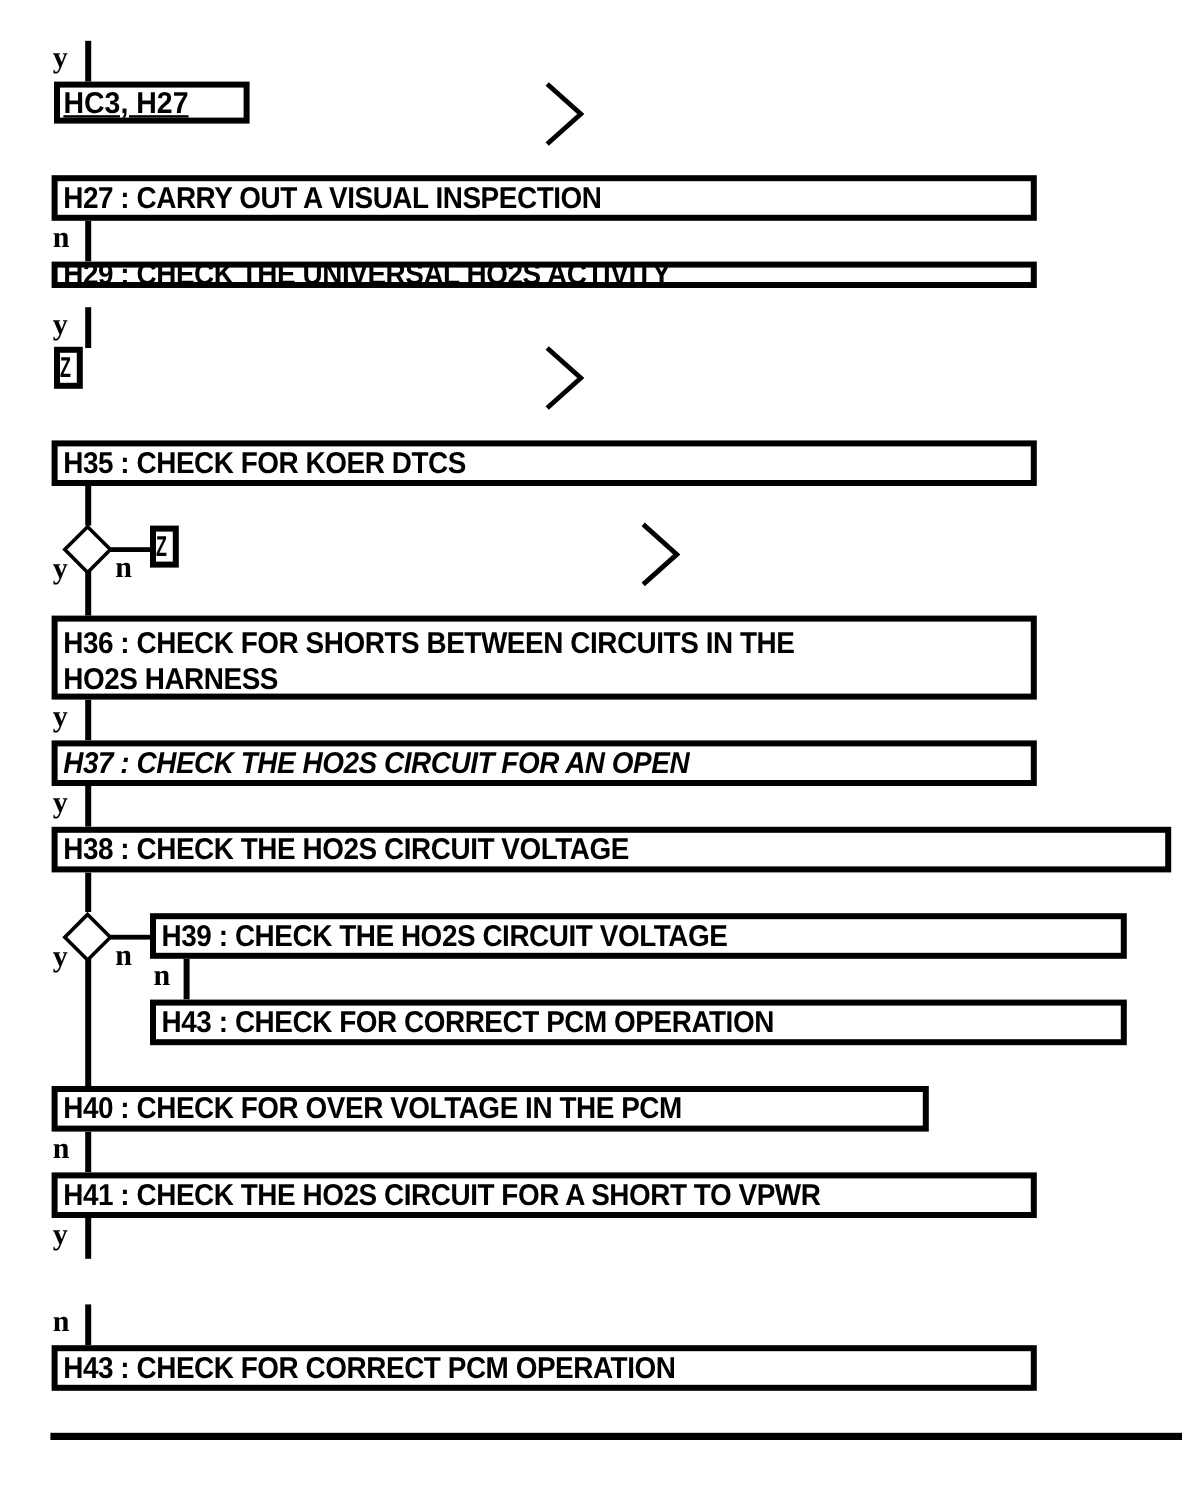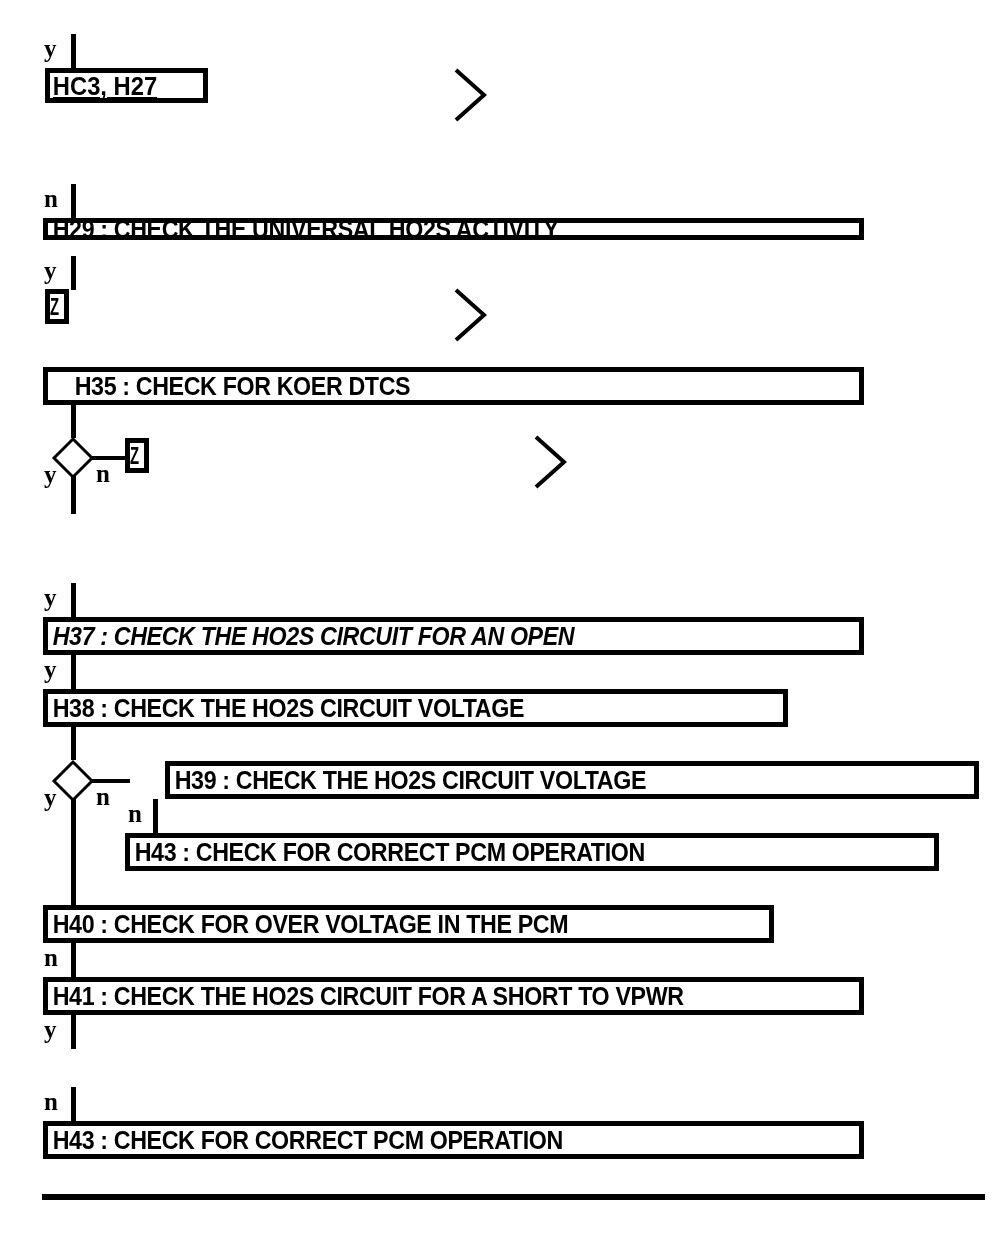--- a/index.html
+++ b/index.html
@@ -132,20 +132,23 @@
   <div class="tag-box" style="left:45px; top:68px; width:163px; height:35px;text-decoration:underline;">
     <span class="tag-label">HC3, H27</span>
   </div>
 
   <div class="chevron" style="left:452px; top:66px;">
     <svg width="40" height="60" viewBox="0 0 40 60">
       <polyline points="4,4 32,29 4,54" fill="none" stroke="#000000" stroke-width="4"></polyline>
     </svg>
   </div>
 
+  <div class="step-box" style="left:43px; top:146px; width:821px; height:38px;">
+    <span class="step-label">H27 : CARRY OUT A VISUAL INSPECTION</span>
+  </div>
 
   <div class="v-line" style="left:71px; top:184px; height:34px;"></div>
   <div class="branch-label" style="left:44px; top:186px;">n</div>
 
   <div class="step-box" style="left:43px; top:218px; width:821px; height:22px;">
     <span class="step-label">H29 : CHECK THE UNIVERSAL HO2S ACTIVITY</span>
   </div>
 
   <div class="v-line" style="left:71px; top:256px; height:34px;"></div>
   <div class="branch-label" style="left:44px; top:258px;">y</div>
@@ -153,21 +156,21 @@
   <div class="tag-box tiny" style="left:45px; top:289px; width:24px; height:35px;">
     <span class="tag-label">Z</span>
   </div>
 
   <div class="chevron" style="left:452px; top:286px;">
     <svg width="40" height="60" viewBox="0 0 40 60">
       <polyline points="4,4 32,29 4,54" fill="none" stroke="#000000" stroke-width="4"></polyline>
     </svg>
   </div>
 
-  <div class="step-box" style="left:43px; top:367px; width:821px; height:38px;padding-left:22px;">
+  <div class="step-box" style="left:43px; top:367px; width:821px; height:38px;">
     <span class="step-label">H35 : CHECK FOR KOER DTCS</span>
   </div>
 
   <div class="v-line" style="left:71px; top:405px; height:33px;"></div>
 
   <div class="diamond" style="left:51px; top:436px;">
     <svg width="44" height="44" viewBox="0 0 44 44">
       <polygon points="22,3 41,22 22,41 3,22" fill="#ffffff" stroke="#000000" stroke-width="3"></polygon>
     </svg>
   </div>
@@ -181,50 +184,54 @@
 
   <div class="v-line" style="left:71px; top:474px; height:40px;"></div>
   <div class="branch-label" style="left:44px; top:462px;">y</div>
 
   <div class="chevron" style="left:532px; top:433px;">
     <svg width="40" height="60" viewBox="0 0 40 60">
       <polyline points="4,4 32,29 4,54" fill="none" stroke="#000000" stroke-width="4"></polyline>
     </svg>
   </div>
 
+  <div class="step-box two-line" style="left:43px; top:513px; width:821px; height:70px;">
+    <span class="step-label">H36 : CHECK FOR SHORTS BETWEEN CIRCUITS IN THE
+HO2S HARNESS</span>
+  </div>
 
   <div class="v-line" style="left:71px; top:583px; height:34px;"></div>
   <div class="branch-label" style="left:44px; top:585px;">y</div>
 
   <div class="step-box" style="left:43px; top:617px; width:821px; height:38px;font-style:italic;">
     <span class="step-label">H37 : CHECK THE HO2S CIRCUIT FOR AN OPEN</span>
   </div>
 
   <div class="v-line" style="left:71px; top:655px; height:34px;"></div>
   <div class="branch-label" style="left:44px; top:657px;">y</div>
 
-  <div class="step-box" style="left:43px; top:689px; width:745px; height:38px;">
+  <div class="step-box" style="left:43px; top:689px; width:933px; height:38px;">
     <span class="step-label">H38 : CHECK THE HO2S CIRCUIT VOLTAGE</span>
   </div>
 
   <div class="v-line" style="left:71px; top:727px; height:33px;"></div>
 
   <div class="diamond" style="left:51px; top:759px;">
     <svg width="44" height="44" viewBox="0 0 44 44">
       <polygon points="22,3 41,22 22,41 3,22" fill="#ffffff" stroke="#000000" stroke-width="3"></polygon>
     </svg>
   </div>
 
   <div class="h-line" style="left:92px; top:779px; width:38px;"></div>
   <div class="branch-label" style="left:96px; top:784px;">n</div>
 
   <div class="v-line" style="left:71px; top:797px; height:118px;"></div>
   <div class="branch-label" style="left:44px; top:785px;">y</div>
 
-  <div class="step-box" style="left:125px; top:761px; width:814px; height:38px;margin-left:40px;">
+  <div class="step-box" style="left:125px; top:761px; width:814px; height:38px;">
     <span class="step-label">H39 : CHECK THE HO2S CIRCUIT VOLTAGE</span>
   </div>
 
   <div class="v-line" style="left:153px; top:799px; height:34px;"></div>
   <div class="branch-label" style="left:128px; top:801px;">n</div>
 
   <div class="step-box" style="left:125px; top:833px; width:814px; height:38px;">
     <span class="step-label">H43 : CHECK FOR CORRECT PCM OPERATION</span>
   </div>
 

